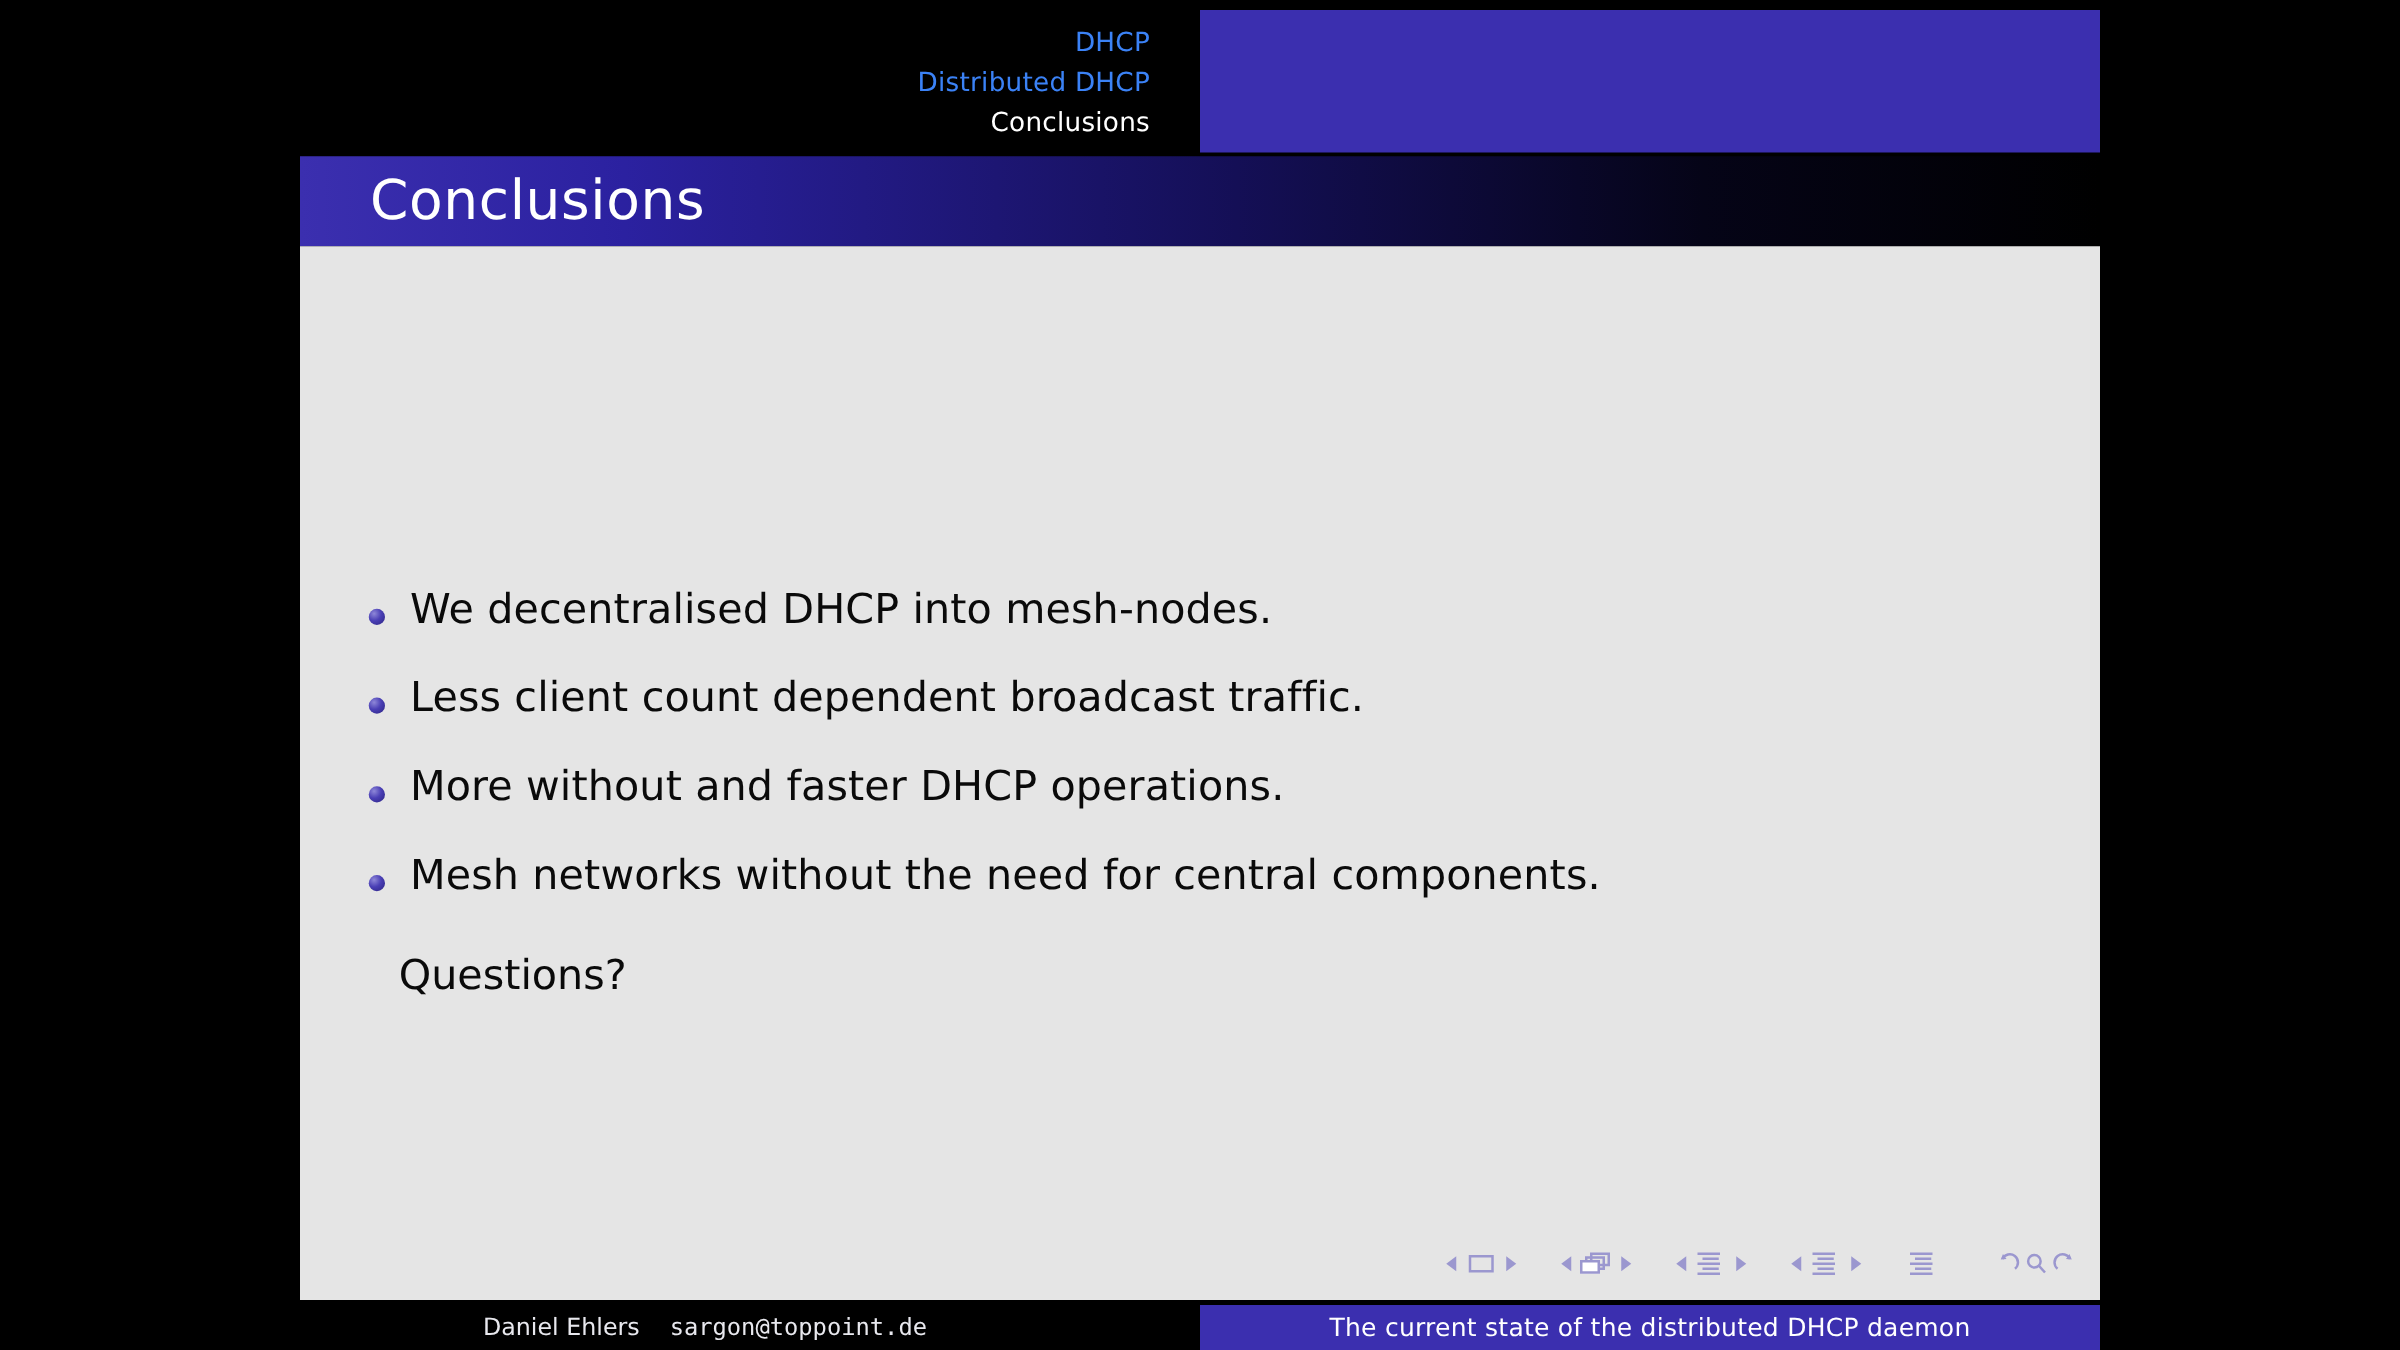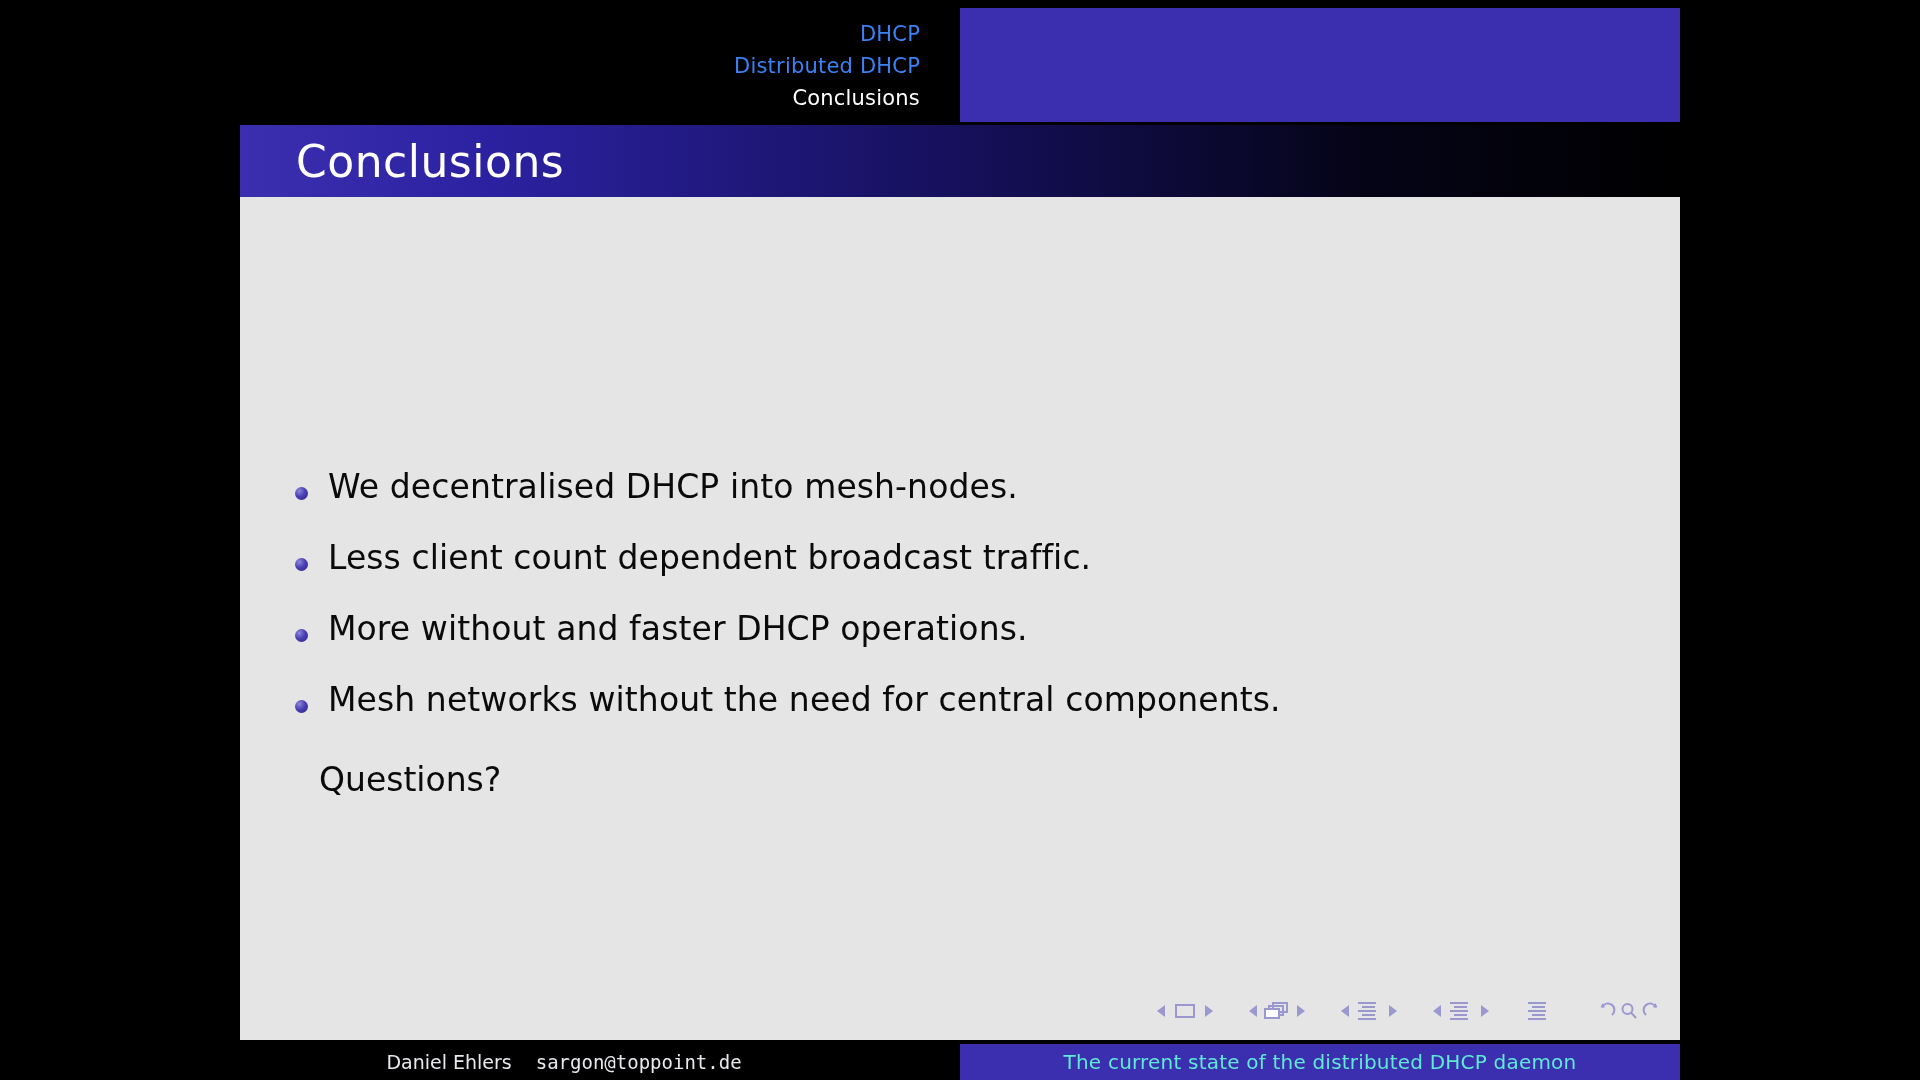--- a/index.html
+++ b/index.html
@@ -56,21 +56,21 @@
 
   
   #foot{position:absolute;left:0;bottom:0;width:1920px;height:36px;}
   #foot-left{position:absolute;left:0;top:0;width:1128px;height:36px;background:#000;
      display:flex;align-items:center;justify-content:center;}
   #foot-right{position:absolute;left:960px;top:0;width:720px;height:36px;background:#3B2FAF;
      display:flex;align-items:center;justify-content:center;}
   #foot-far{position:absolute;left:1680px;top:0;width:240px;height:36px;background:#000;}
   .fauth{color:#e8e8ee;font-size:19px;font-family:"DejaVu Sans",sans-serif;}
   .fmail{color:#e8e8ee;font-size:19px;font-family:"DejaVu Sans Mono",monospace;margin-left:24px;}
-  .ftitle{color:#5eead4;font-size:20px;font-family:"DejaVu Sans",sans-serif;letter-spacing:.2px;}
+  .ftitle{color:#ffffff;font-size:20px;font-family:"DejaVu Sans",sans-serif;letter-spacing:.2px;}
 </style>
 </head>
 <body>
 
 <div id="stage">
 
   <div id="headbar"></div>
   <div id="headbar-blue"></div>
 
   <div id="nav-sections">

